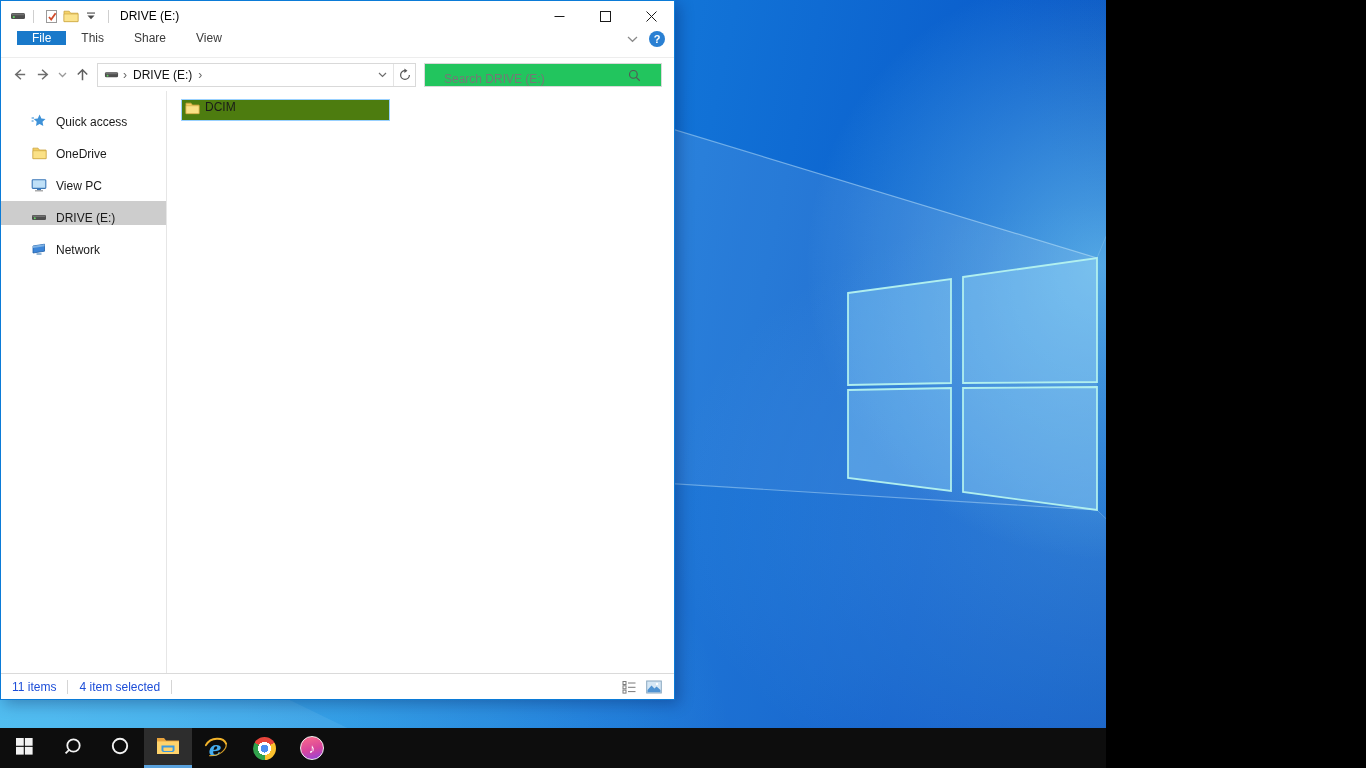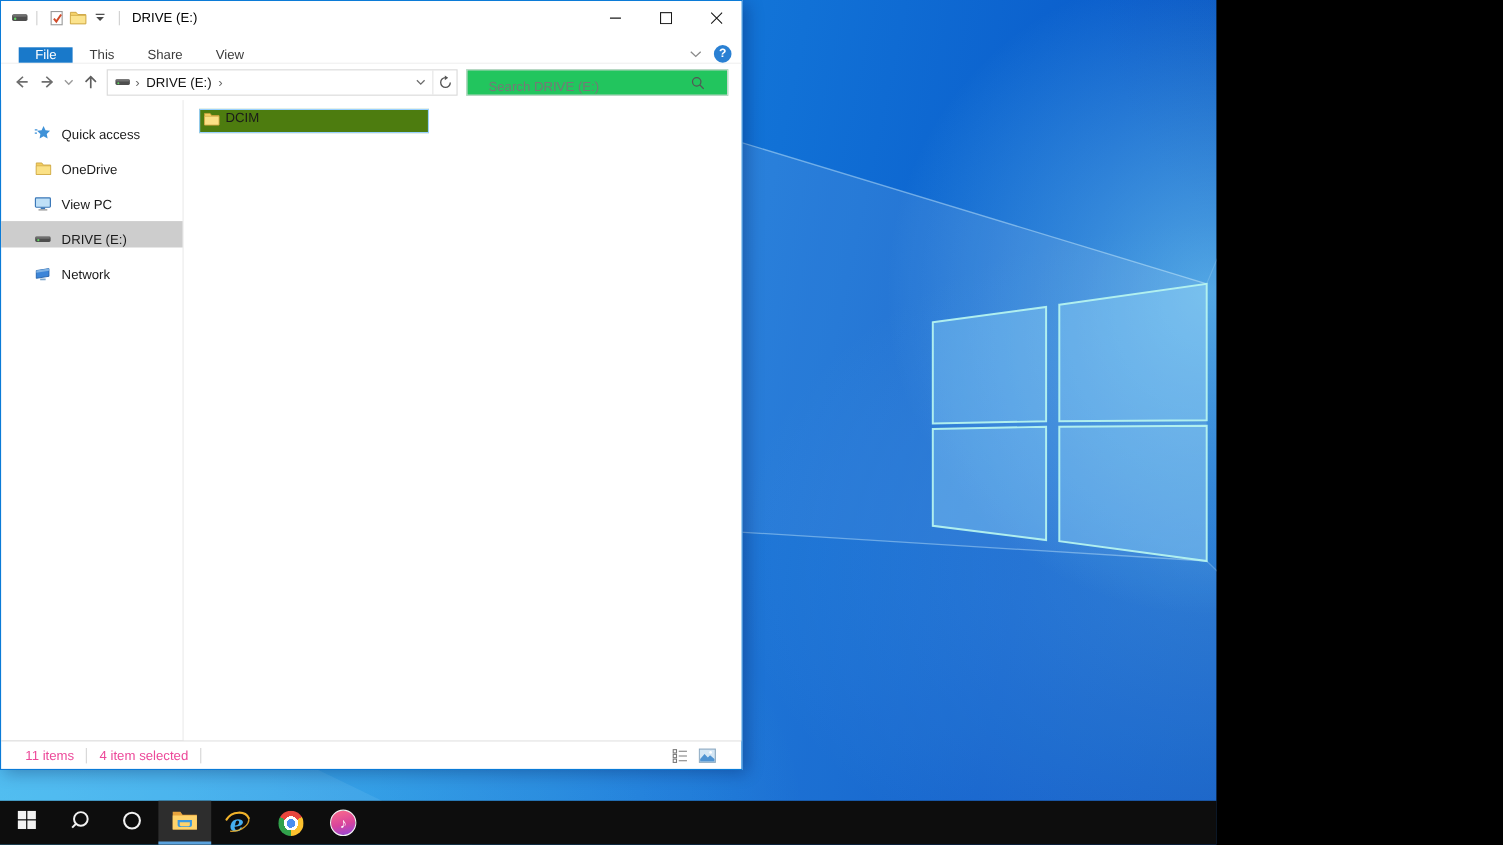--- a/index.html
+++ b/index.html
@@ -22,21 +22,21 @@
           display:flex;flex-direction:column;box-sizing:border-box;font-size:12px;color:#1a1a1a;}
 
   .titlebar{flex:0 0 30px;display:flex;align-items:center;background:#fff;}
   .titlebar .pad{width:9px;}
   .tb-sep{width:1px;height:13px;background:#cfcfcf;margin:0 7px;}
   .qat-btn{display:flex;align-items:center;justify-content:center;width:20px;height:22px;}
   .title-text{margin-left:4px;font-size:12px;color:#000;white-space:nowrap;}
   .caption-group{margin-left:auto;display:flex;height:30px;}
   .caption-btn{width:46px;height:30px;display:flex;align-items:center;justify-content:center;}
 
-  .tabrow{flex:0 0 26px;display:flex;align-items:flex-end;border-bottom:1px solid #ededed;background:#fff;}
+  .tabrow{flex:0 0 26px;display:flex;align-items:flex-start;border-bottom:1px solid #ededed;background:#fff;}
   .tab{display:flex;align-items:center;padding:0 15px;color:#3b3b3b;}
   .tab.file{margin-left:16px;padding:0 15px;background:#1979ca;color:#fff;}
   .ribbon-right{margin-left:auto;display:flex;align-items:center;gap:11px;padding-right:9px;}
   .help-btn{width:16px;height:16px;border-radius:50%;background:#2a80d3;color:#fff;
             font-size:11px;font-weight:bold;display:flex;align-items:center;justify-content:center;}
 
   .addrrow{flex:0 0 33px;display:flex;align-items:center;padding:0 6px;background:#fff;}
   .nav-btn{width:24px;height:24px;display:flex;align-items:center;justify-content:center;}
   .nav-btn.small{width:15px;}
   .addrbox{flex:0 0 311px;height:22px;border:1px solid #d9d9d9;display:flex;align-items:center;
@@ -56,21 +56,21 @@
   .sidebar{flex:0 0 166px;border-right:1px solid #e6e6e6;padding-top:14px;box-sizing:border-box;}
   .side-item{height:24px;margin-bottom:8px;display:flex;align-items:flex-end;padding-left:30px;gap:9px;}
   .side-item.selected{background:#cdcdcd;}
   .icon16{width:16px;height:16px;flex:0 0 16px;display:flex;align-items:center;justify-content:center;}
 
   .main{flex:1;position:relative;background:#fff;}
   .file-tile{position:absolute;left:14px;top:8px;width:205px;height:20px;background:#4d7c0f;
              border:1px solid #99d1ff;display:flex;align-items:flex-start;gap:5px;padding-left:2px;box-sizing:content-box;}
 
   .statusbar{flex:0 0 25px;border-top:1px solid #dadada;display:flex;align-items:center;
-             padding:0 22px;gap:11px;color:#ec4899;text-align:right;}
+             padding:0 11px;gap:11px;color:#1d4ed8;text-align:right;}
   .status-sep{width:1px;height:14px;background:#d5d5d5;}
   .status-views{margin-left:auto;display:flex;gap:7px;align-items:center;}
   .view-btn{width:18px;height:16px;display:flex;align-items:center;justify-content:center;}
 
   
   .taskbar{position:absolute;left:0;top:728px;width:1366px;height:40px;background:#0d0d0d;display:flex;align-items:stretch;}
   .tkb{width:48px;height:40px;display:flex;align-items:center;justify-content:center;position:relative;}
   .tkb.active{background:#2d2d2d;}
   .tkb.active .underline{position:absolute;left:0;bottom:0;width:48px;height:3px;background:#5aa2dd;}
   .chrome-ball{width:23px;height:23px;border-radius:50%;

